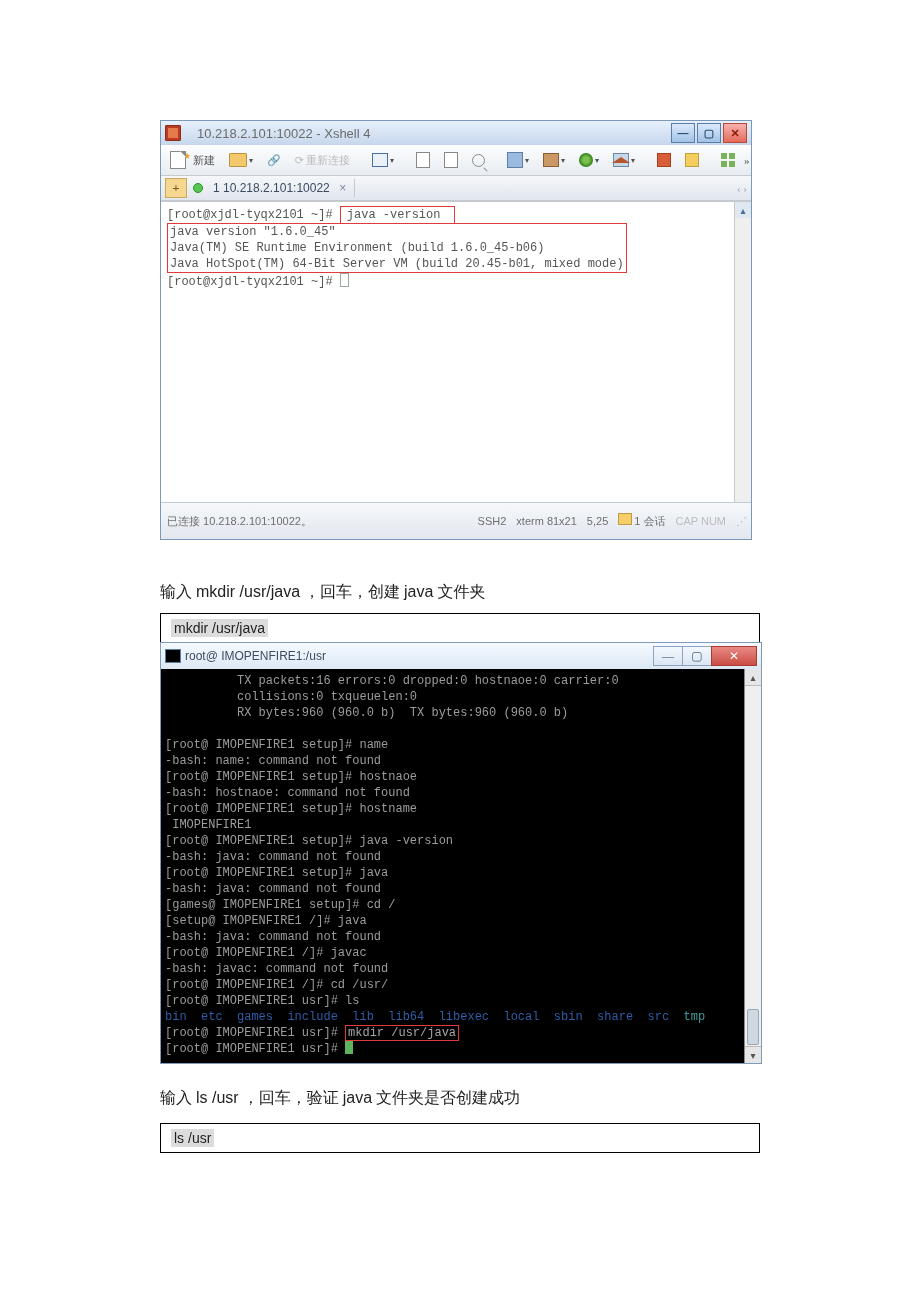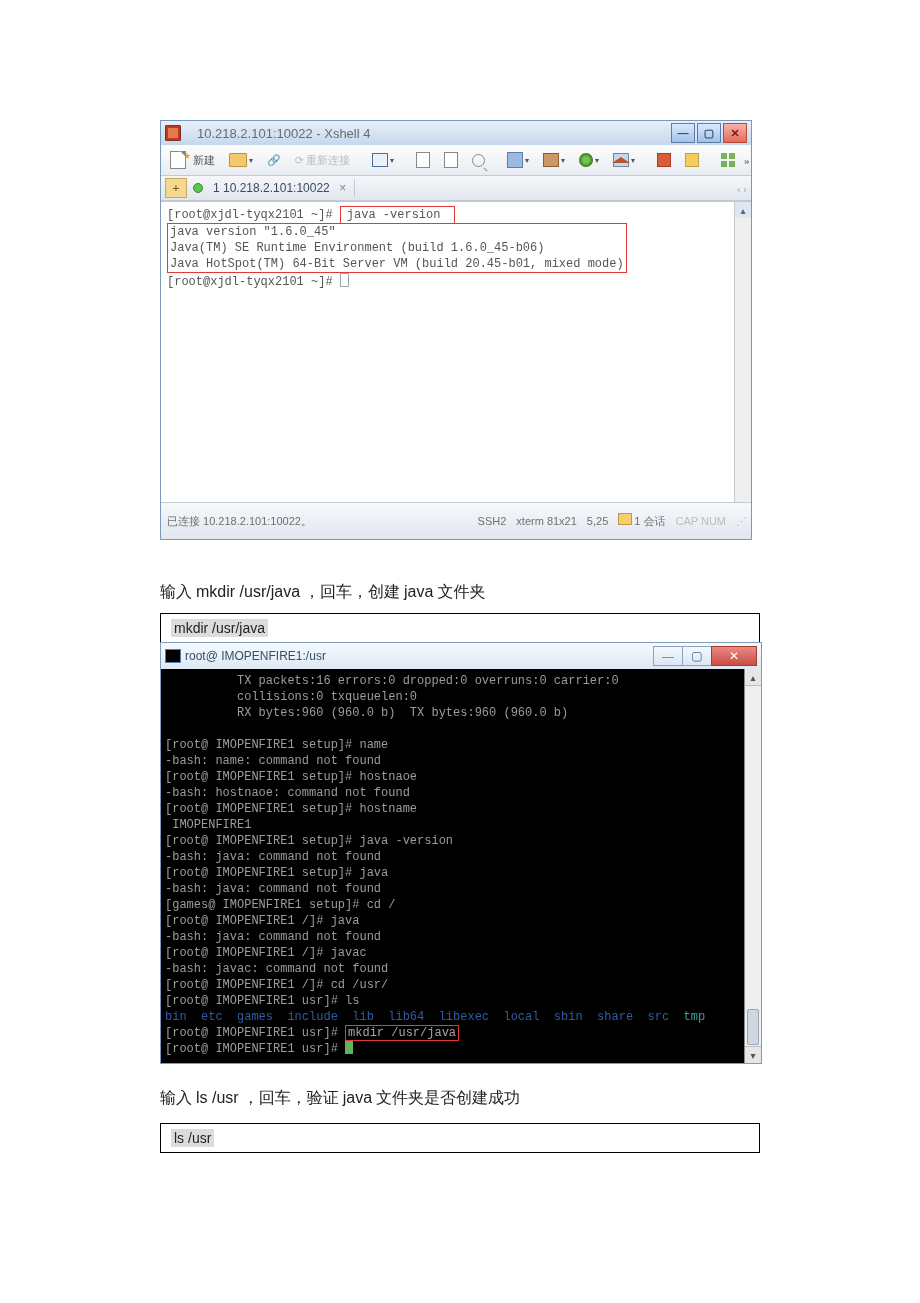--- a/index.html
+++ b/index.html
@@ -471,36 +471,36 @@
         <span class="term-icon"></span>
         <span>root@ IMOPENFIRE1:/usr</span>
       </div>
       <div class="btns">
         <div class="b">—</div>
         <div class="b">▢</div>
         <div class="b close">✕</div>
       </div>
     </div>
     <div class="body">
-      <div class="content"><span>          TX packets:16 errors:0 dropped:0 overruns:0 carrier:0</span>
+      <div class="content"><span>          TX packets:16 errors:0 dropped:0 hostnaoe:0 carrier:0</span>
 <span>          collisions:0 txqueuelen:0</span>
 <span>          RX bytes:960 (960.0 b)  TX bytes:960 (960.0 b)</span>
 <span></span>
 <span>[root@ IMOPENFIRE1 setup]# name</span>
 <span>-bash: name: command not found</span>
 <span>[root@ IMOPENFIRE1 setup]# hostnaoe</span>
 <span>-bash: hostnaoe: command not found</span>
 <span>[root@ IMOPENFIRE1 setup]# hostname</span>
 <span> IMOPENFIRE1</span>
 <span>[root@ IMOPENFIRE1 setup]# java -version</span>
 <span>-bash: java: command not found</span>
 <span>[root@ IMOPENFIRE1 setup]# java</span>
 <span>-bash: java: command not found</span>
 <span>[games@ IMOPENFIRE1 setup]# cd /</span>
-<span>[root@ IMOPENFIRE1 /]# java</span>
+<span>[setup@ IMOPENFIRE1 /]# java</span>
 <span>-bash: java: command not found</span>
 <span>[root@ IMOPENFIRE1 /]# javac</span>
 <span>-bash: javac: command not found</span>
 <span>[root@ IMOPENFIRE1 /]# cd /usr/</span>
 <span>[root@ IMOPENFIRE1 usr]# ls</span>
 <span class="dirline"><span>bin  etc  games  include  lib  lib64  libexec  local  sbin  share  src</span><span class="tmp">  tmp</span></span>
 <span>[root@ IMOPENFIRE1 usr]#</span> <span class="redcmd">mkdir /usr/java</span>
 <span>[root@ IMOPENFIRE1 usr]# </span><span class="cursor"></span></div>
       <div class="scroll">
         <div class="up">▴</div>

